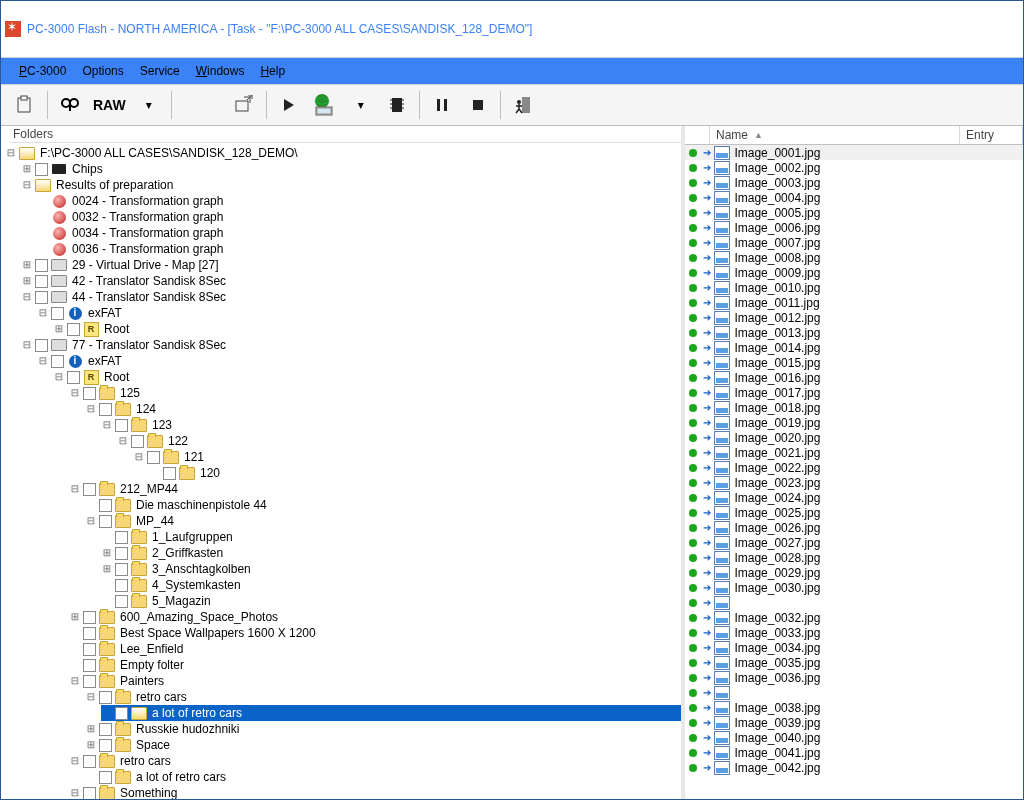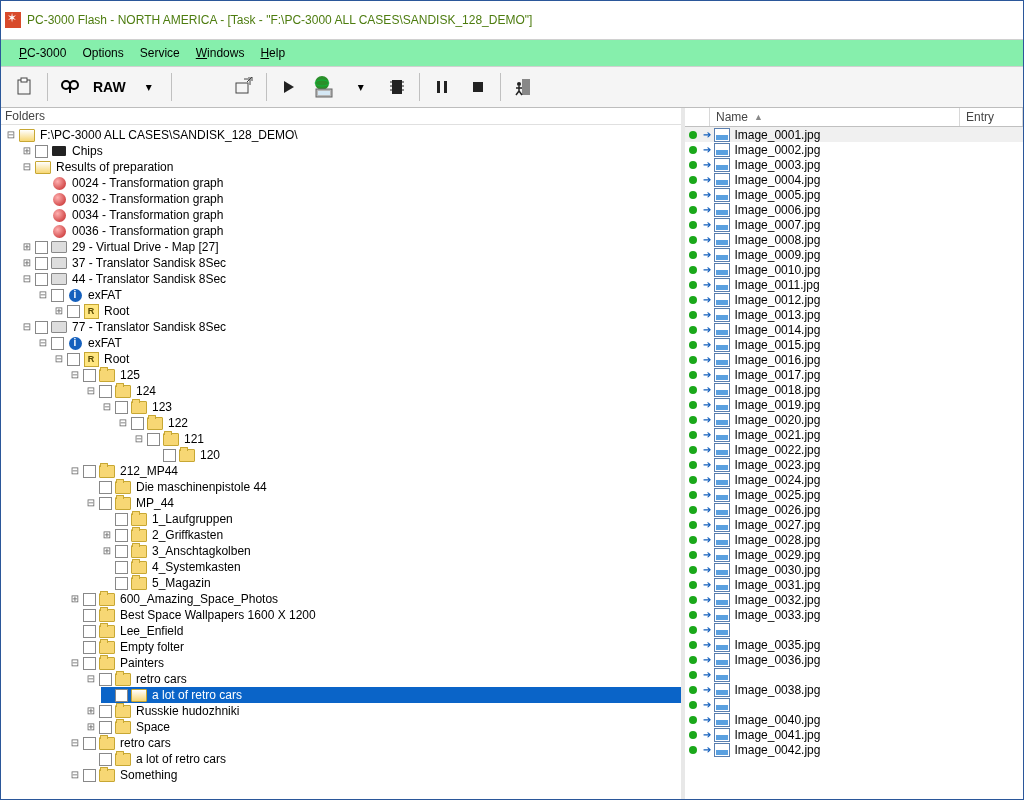--- a/index.html
+++ b/index.html
@@ -1,28 +1,28 @@
 <!DOCTYPE html>
 <html><head>
 <meta charset="utf-8">
 <style>
   html,body{margin:0;padding:0;font-family:"Segoe UI",Tahoma,Arial,sans-serif;font-size:12px;color:#000;background:#fff;height:100%;}
   .window{width:1024px;height:800px;border:1px solid #2b579a;box-sizing:border-box;display:flex;flex-direction:column;overflow:hidden;}
-  .titlebar{background:#fff;color:#4d7c0f;height:24px;display:flex;align-items:center;padding:7px 4px;font-size:12px;border-bottom:1px solid #d0d0d0;}
+  .titlebar{background:#fff;color:#3b82f6;height:24px;display:flex;align-items:center;padding:16px 4px;font-size:12px;border-bottom:1px solid #d0d0d0;}
   .titlebar .app-icon{width:16px;height:16px;background:#d84a2b;margin-right:6px;position:relative;}
   .titlebar .app-icon::after{content:"✶";position:absolute;top:-1px;left:2px;color:#fff;font-size:12px;}
-  .menubar{height:22px;display:flex;align-items:center;padding:2px 6px;border-bottom:1px solid #d0d0d0;background:#86efac;}
+  .menubar{height:22px;display:flex;align-items:center;padding:2px 6px;border-bottom:1px solid #d0d0d0;background:#3b82f6;}
   .menubar .menu-item{padding:2px 8px;cursor:default;}
   .menubar .menu-item .u{text-decoration:underline;}
   .toolbar{height:40px;background:#f5f5f5;border-bottom:1px solid #bdbdbd;display:flex;align-items:center;padding:0 6px;}
   .toolbar .sep{width:1px;height:28px;background:#c0c0c0;margin:0 4px;}
   .tbtn{min-width:26px;height:28px;display:flex;align-items:center;justify-content:center;padding:0 4px;border:1px solid transparent;border-radius:2px;}
   .content{flex:1;display:flex;overflow:hidden;}
   .left-pane{width:680px;border-right:4px solid #e8e8e8;display:flex;flex-direction:column;overflow:hidden;}
-  .left-header{padding:1px 4px;color:#444;border-bottom:1px solid #e0e0e0;}
+  .left-header{padding:1px 4px;color:#444;border-bottom:1px solid #e0e0e0;margin-left:8px;}
   .tree{flex:1;overflow:auto;padding:2px 0 2px 2px;white-space:nowrap;}
   .tree ul{list-style:none;margin:0;padding:0 0 0 16px;}
   .tree>ul{padding-left:2px;}
   .tree li{line-height:16px;margin:0;padding:0;}
   .row{display:flex;align-items:center;height:16px;}
   .exp{width:12px;height:12px;display:inline-flex;align-items:center;justify-content:center;font-size:10px;color:#666;margin-right:2px;cursor:default;}
   .cb{width:13px;height:13px;border:1px solid #888;box-sizing:border-box;margin-right:3px;display:inline-block;}
   .ic{width:16px;height:14px;display:inline-flex;align-items:center;justify-content:center;margin-right:3px;}
   .lbl{padding:0 2px;}
   .sel{background:#0a64c8;color:#fff;}
@@ -223,21 +223,21 @@
                     <span class="lbl">29 - Virtual Drive - Map [27]</span>
                   </div>
                 </li>
               <li>
                   <div class="row">
                     <span class="exp">⊞</span>
                     <span class="cb"></span>
                     <span class="ic">
                       <span class="drive"></span>
                     </span>
-                    <span class="lbl">37 - Translator Sandisk 8Sec</span>
+                    <span class="lbl">42 - Translator Sandisk 8Sec</span>
                   </div>
                 </li>
               <li>
                   <div class="row">
                     <span class="exp">⊟</span>
                     <span class="cb"></span>
                     <span class="ic">
                       <span class="drive"></span>
                     </span>
                     <span class="lbl">44 - Translator Sandisk 8Sec</span>
@@ -776,38 +776,38 @@
           <div class="frow">
             <span class="dot"></span>
             <span class="arrow">➔</span>
             <span class="fimg"></span>
             <span class="fname">Image_0030.jpg</span>
           </div>
           <div class="frow">
             <span class="dot"></span>
             <span class="arrow">➔</span>
             <span class="fimg"></span>
-            <span class="fname">Image_0031.jpg</span>
           </div>
           <div class="frow">
             <span class="dot"></span>
             <span class="arrow">➔</span>
             <span class="fimg"></span>
             <span class="fname">Image_0032.jpg</span>
           </div>
           <div class="frow">
             <span class="dot"></span>
             <span class="arrow">➔</span>
             <span class="fimg"></span>
             <span class="fname">Image_0033.jpg</span>
           </div>
           <div class="frow">
             <span class="dot"></span>
             <span class="arrow">➔</span>
             <span class="fimg"></span>
+            <span class="fname">Image_0034.jpg</span>
           </div>
           <div class="frow">
             <span class="dot"></span>
             <span class="arrow">➔</span>
             <span class="fimg"></span>
             <span class="fname">Image_0035.jpg</span>
           </div>
           <div class="frow">
             <span class="dot"></span>
             <span class="arrow">➔</span>
@@ -822,20 +822,21 @@
           <div class="frow">
             <span class="dot"></span>
             <span class="arrow">➔</span>
             <span class="fimg"></span>
             <span class="fname">Image_0038.jpg</span>
           </div>
           <div class="frow">
             <span class="dot"></span>
             <span class="arrow">➔</span>
             <span class="fimg"></span>
+            <span class="fname">Image_0039.jpg</span>
           </div>
           <div class="frow">
             <span class="dot"></span>
             <span class="arrow">➔</span>
             <span class="fimg"></span>
             <span class="fname">Image_0040.jpg</span>
           </div>
           <div class="frow">
             <span class="dot"></span>
             <span class="arrow">➔</span>

